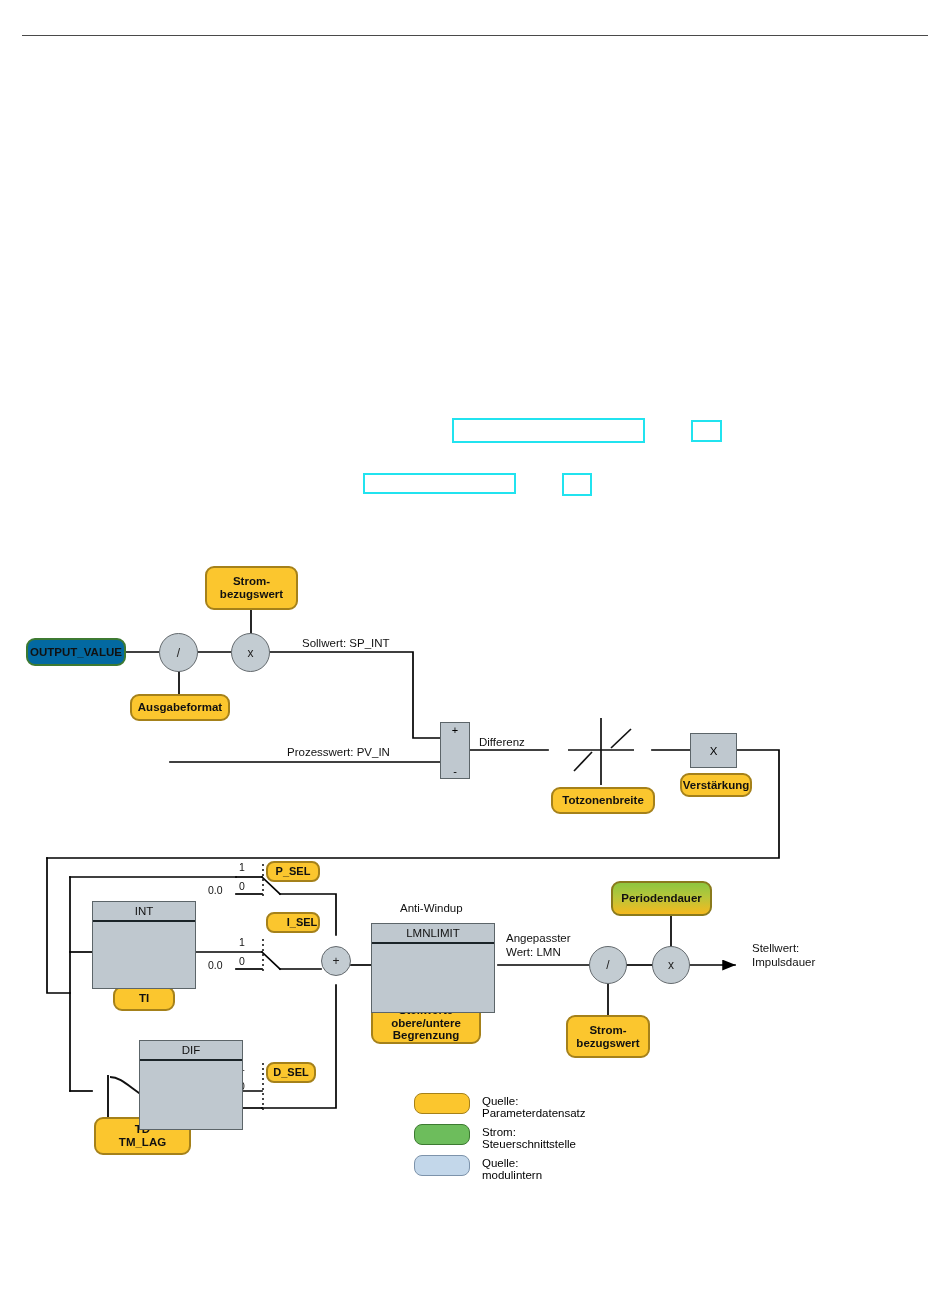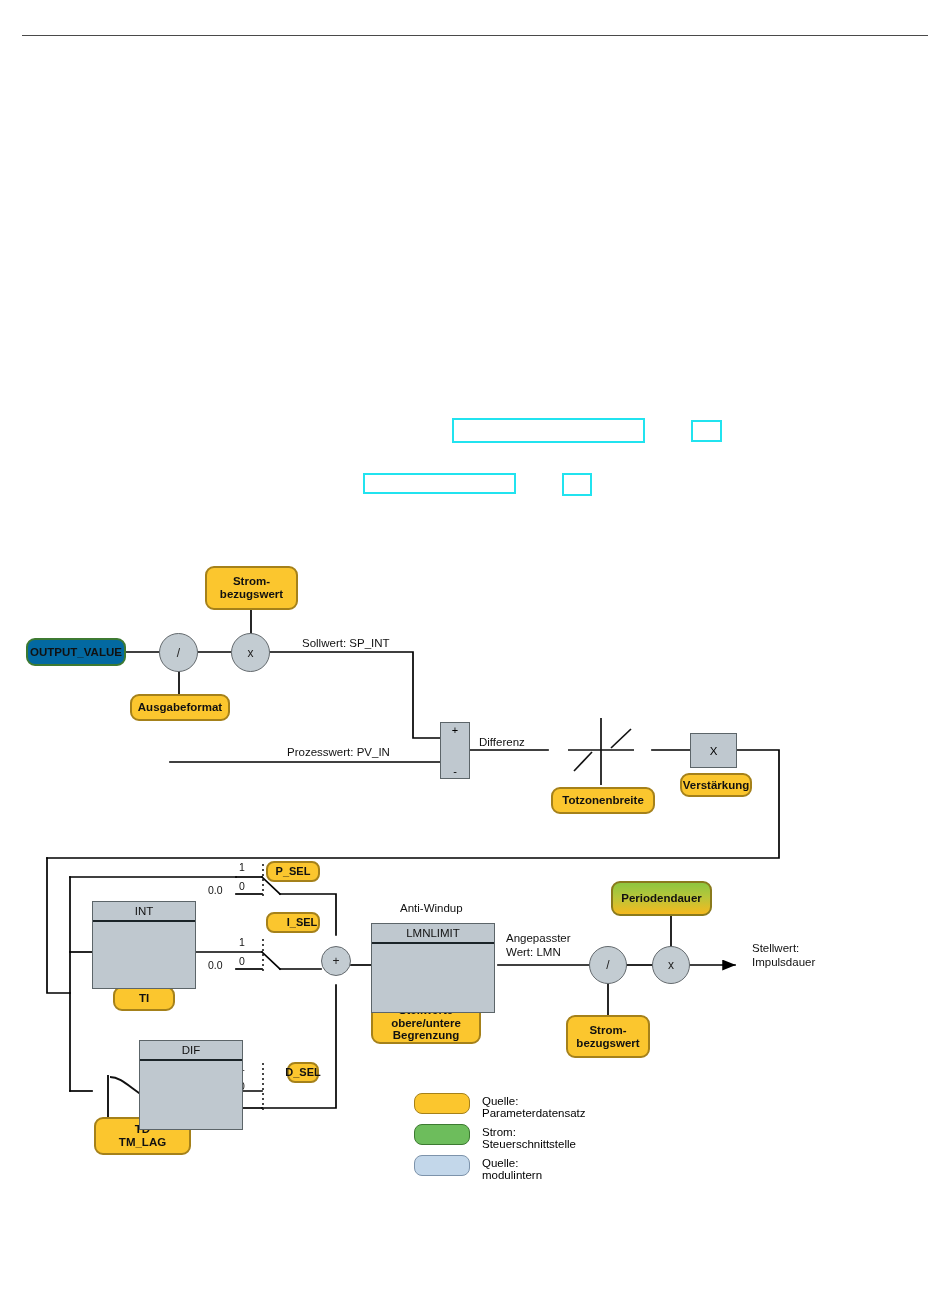--- a/index.html
+++ b/index.html
@@ -208,21 +208,21 @@
   <div class="tag param" style="left:371px;top:1002px;width:110px;height:42px;">Stellwerte obere/untere
 Begrenzung</div>
 
   <div class="tag param" style="left:566px;top:1015px;width:84px;height:43px;">Strom-
 bezugswert</div>
 
   <div class="tag grad" style="left:611px;top:881px;width:101px;height:35px;">Periodendauer</div>
 
   <div class="tag param sel" style="left:266px;top:861px;width:54px;height:21px;">P_SEL</div>
   <div class="tag param sel" style="left:266px;top:912px;width:54px;height:21px;padding-left:22px;">I_SEL</div>
-  <div class="tag param sel" style="left:266px;top:1062px;width:32px;height:21px;margin-left:21px;">D_SEL</div>
+  <div class="tag param sel" style="left:266px;top:1062px;width:50px;height:21px;">D_SEL</div>
 
   <div class="lbl sm" style="left:239px;top:861px;">1</div>
   <div class="lbl sm" style="left:239px;top:880px;">0</div>
   <div class="lbl sm" style="left:208px;top:884px;">0.0</div>
 
   <div class="lbl sm" style="left:239px;top:936px;">1</div>
   <div class="lbl sm" style="left:239px;top:955px;">0</div>
   <div class="lbl sm" style="left:208px;top:959px;">0.0</div>
 
   <div class="lbl sm" style="left:239px;top:1061px;">1</div>

